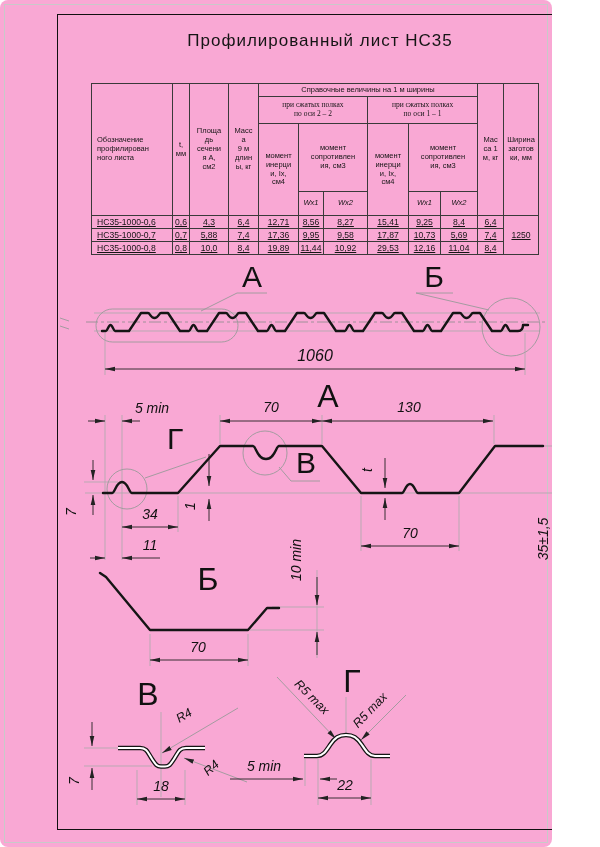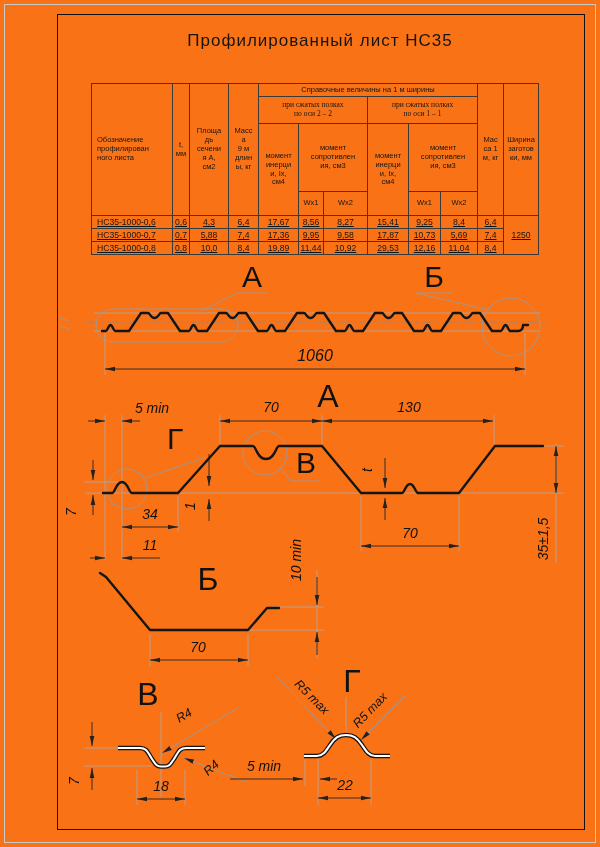--- a/index.html
+++ b/index.html
@@ -1,29 +1,29 @@
 <!DOCTYPE html>
 <html><head>
 <meta charset="utf-8">
 <style>
   html,body{margin:0;padding:0;background:#fff;}
-  .page{position:relative;width:600px;height:847px;background:#f97316;overflow:hidden;
-        font-family:"Liberation Sans",sans-serif;color:#111;}
+  .page{position:relative;width:552px;height:847px;background:#f9a8d4;overflow:hidden;
+        font-family:"Liberation Sans",sans-serif;color:#111;border-radius:8px;}
   .outer-border{position:absolute;left:4px;top:4px;right:4px;bottom:4px;border:1px solid #c9c9c9;}
   .frame{position:absolute;left:57px;top:14px;width:526px;height:814px;border:1.6px solid #111;}
   .sheet-title{position:absolute;left:120px;top:31px;width:400px;text-align:center;
         font-size:17px;letter-spacing:1px;color:#151515;}
   table.spec{position:absolute;left:91px;top:83px;width:447px;border-collapse:collapse;
         table-layout:fixed;font-size:7.5px;color:#151515;}
   table.spec td{border:1px solid #3a3a3a;text-align:center;vertical-align:middle;
         padding:0 1px;white-space:pre-line;line-height:1.18;overflow:hidden;}
   table.spec td.data{font-size:8.6px;white-space:nowrap;}
   table.spec td.desig{text-align:left;padding-left:5px;margin-left:24px;}
   tr.r-top{height:13px;} tr.r-axis{height:27px;font-family:Liberation Serif, serif;} tr.r-main{height:68px;}
-  tr.r-wx{height:24px;} tr.r-data{height:13px;text-decoration:underline;}
+  tr.r-wx{height:24px;font-style:italic;} tr.r-data{height:13px;text-decoration:underline;}
   svg text{fill:#111;}
   .dt{font:italic 14px "Liberation Sans",sans-serif;}
   .dts{font:italic 12.5px "Liberation Sans",sans-serif;}
   .dto{font:italic 16px "Liberation Sans",sans-serif;}
   .lbl{font:30px "Liberation Sans",sans-serif;}
   .ttl{font:32px "Liberation Sans",sans-serif;}
   .thin{stroke:#aaa;stroke-width:0.8;fill:none;}
   .lead{stroke:#9a9a9a;stroke-width:0.9;fill:none;}
   .dim{stroke:#222;stroke-width:0.9;fill:none;}
   .cl{stroke:#8a8a8a;stroke-width:0.8;fill:none;stroke-dasharray:12 3 3 3;}
@@ -105,21 +105,21 @@
       <td>Wx1</td>
       <td>Wx2</td>
       <td>Wx1</td>
       <td>Wx2</td>
     </tr>
     <tr class="r-data">
       <td class="data desig">НС35-1000-0,6</td>
       <td class="data">0,6</td>
       <td class="data">4,3</td>
       <td class="data">6,4</td>
-      <td class="data">17,67</td>
+      <td class="data">12,71</td>
       <td class="data">8,56</td>
       <td class="data">8,27</td>
       <td class="data">15,41</td>
       <td class="data">9,25</td>
       <td class="data">8,4</td>
       <td class="data">6,4</td>
       <td class="data" rowspan="3">1250</td>
     </tr>
     <tr class="r-data">
       <td class="data desig">НС35-1000-0,7</td>

